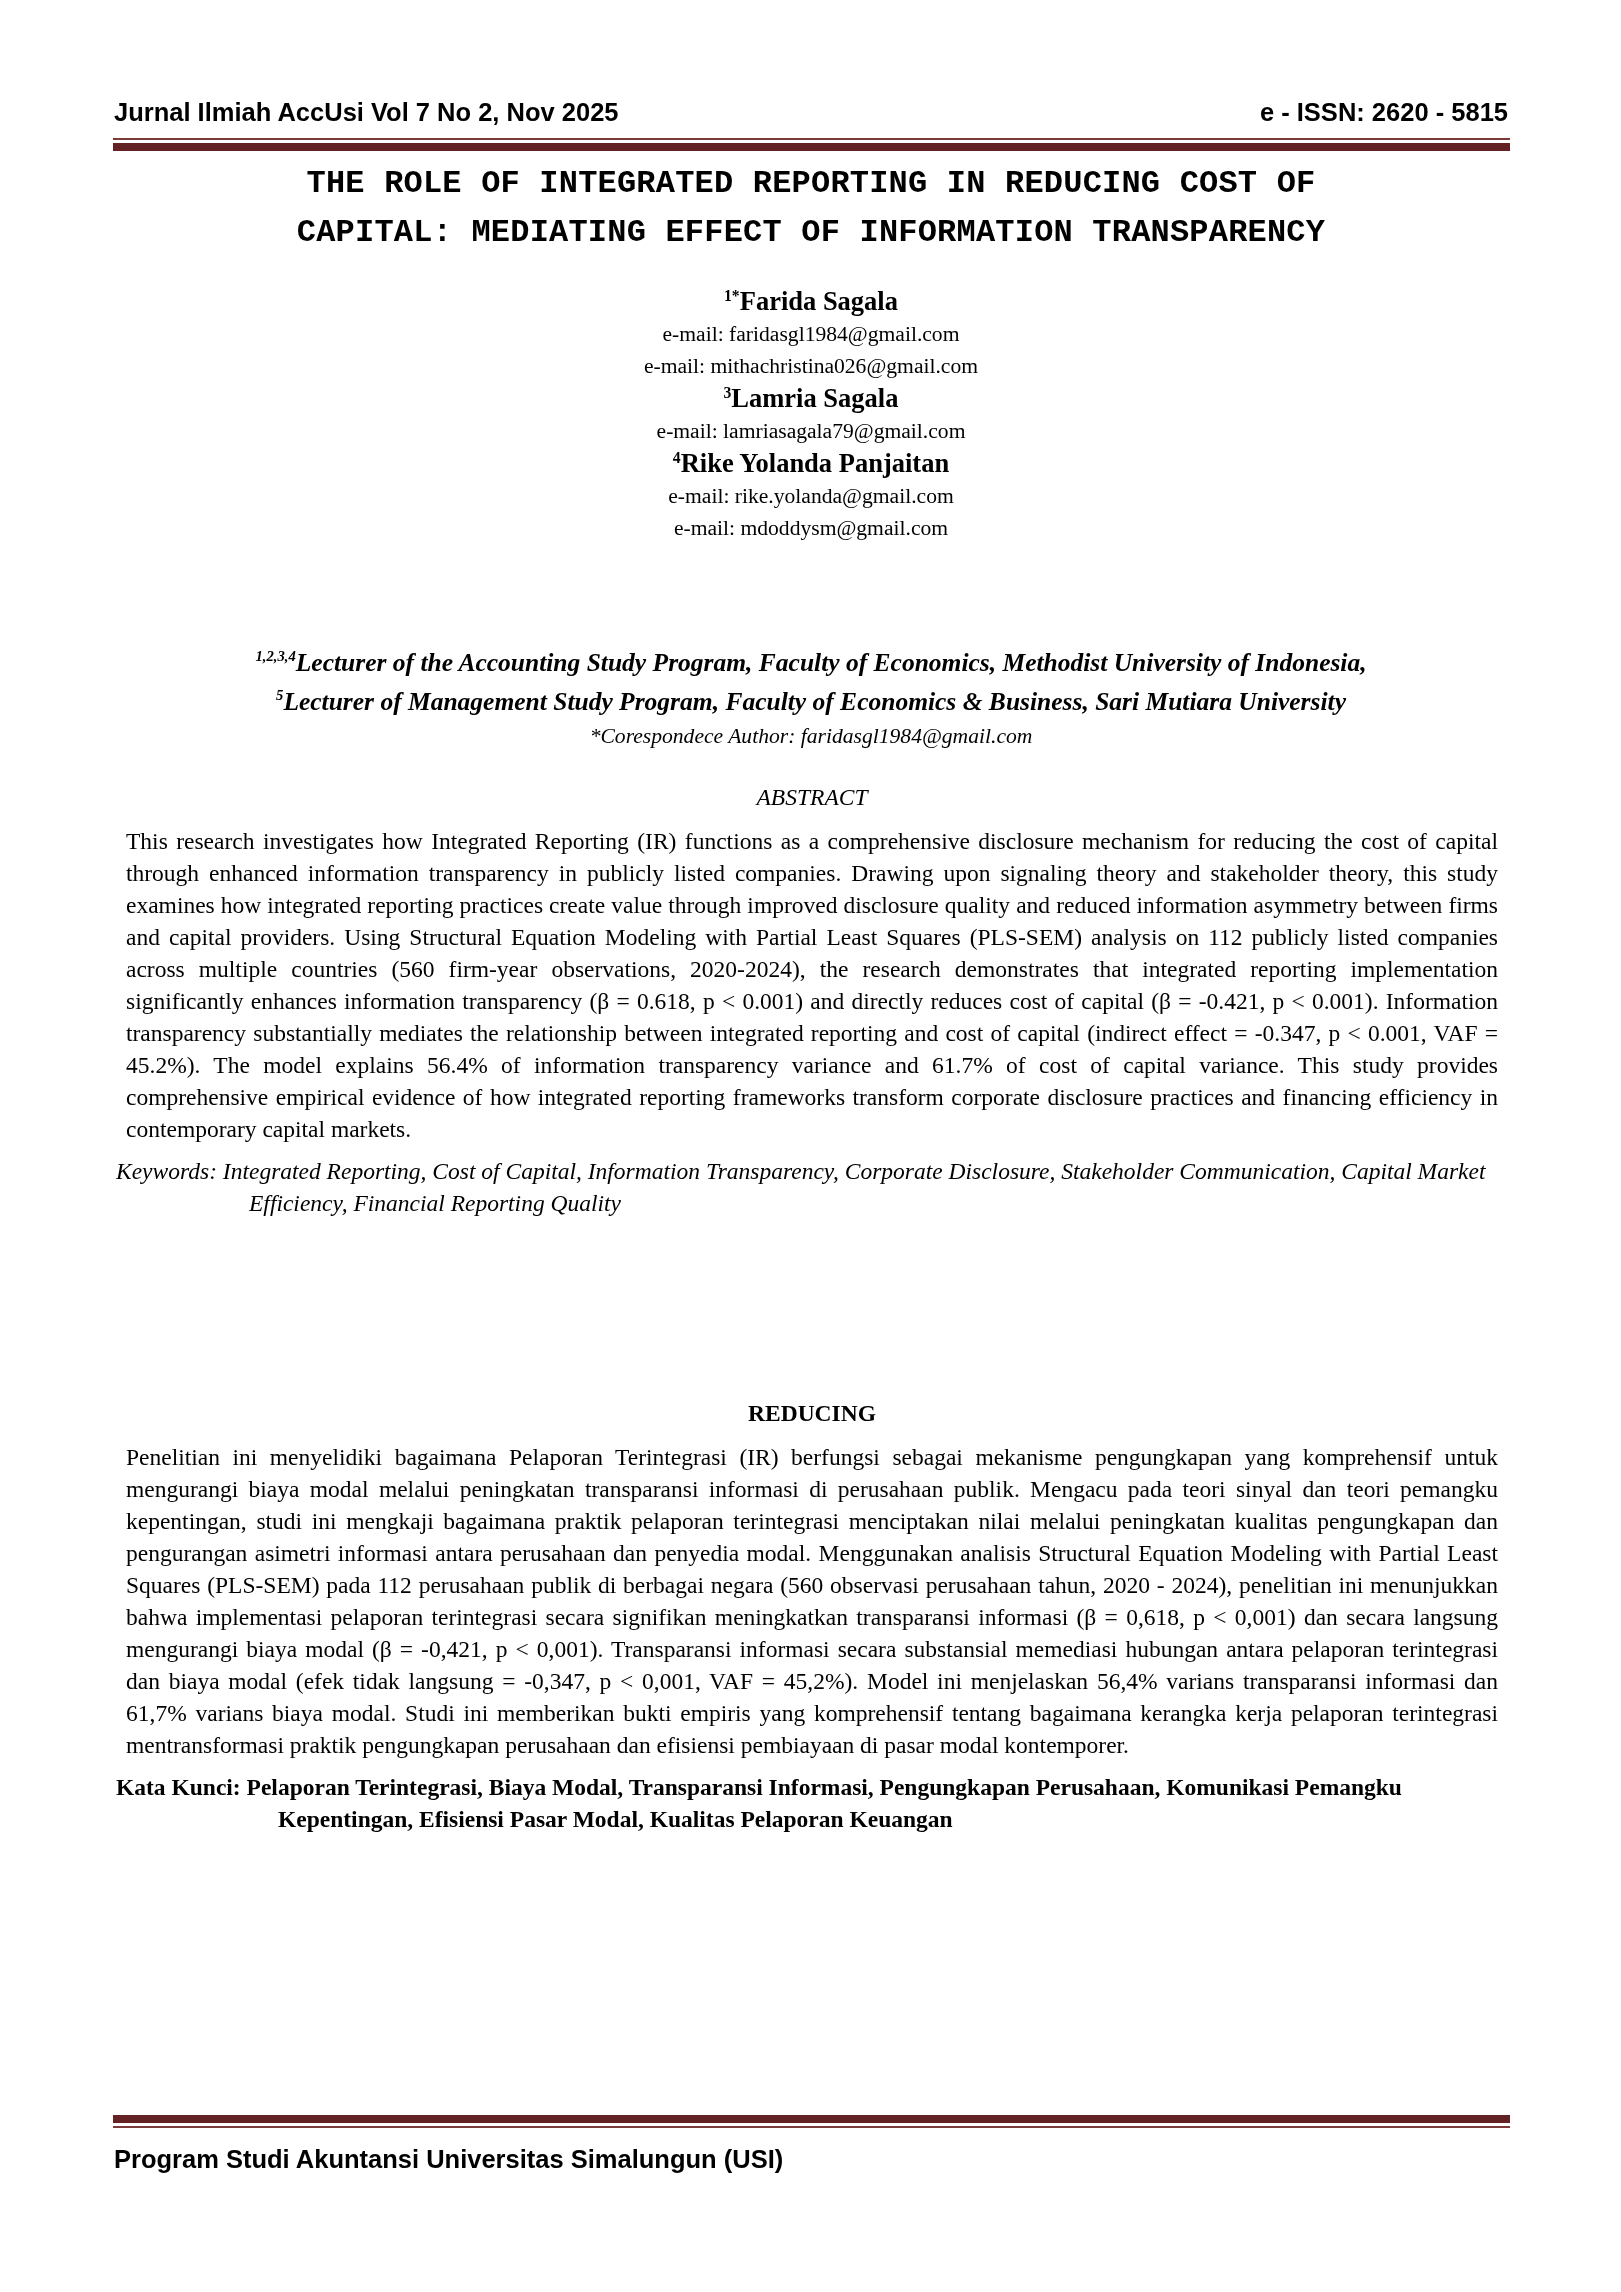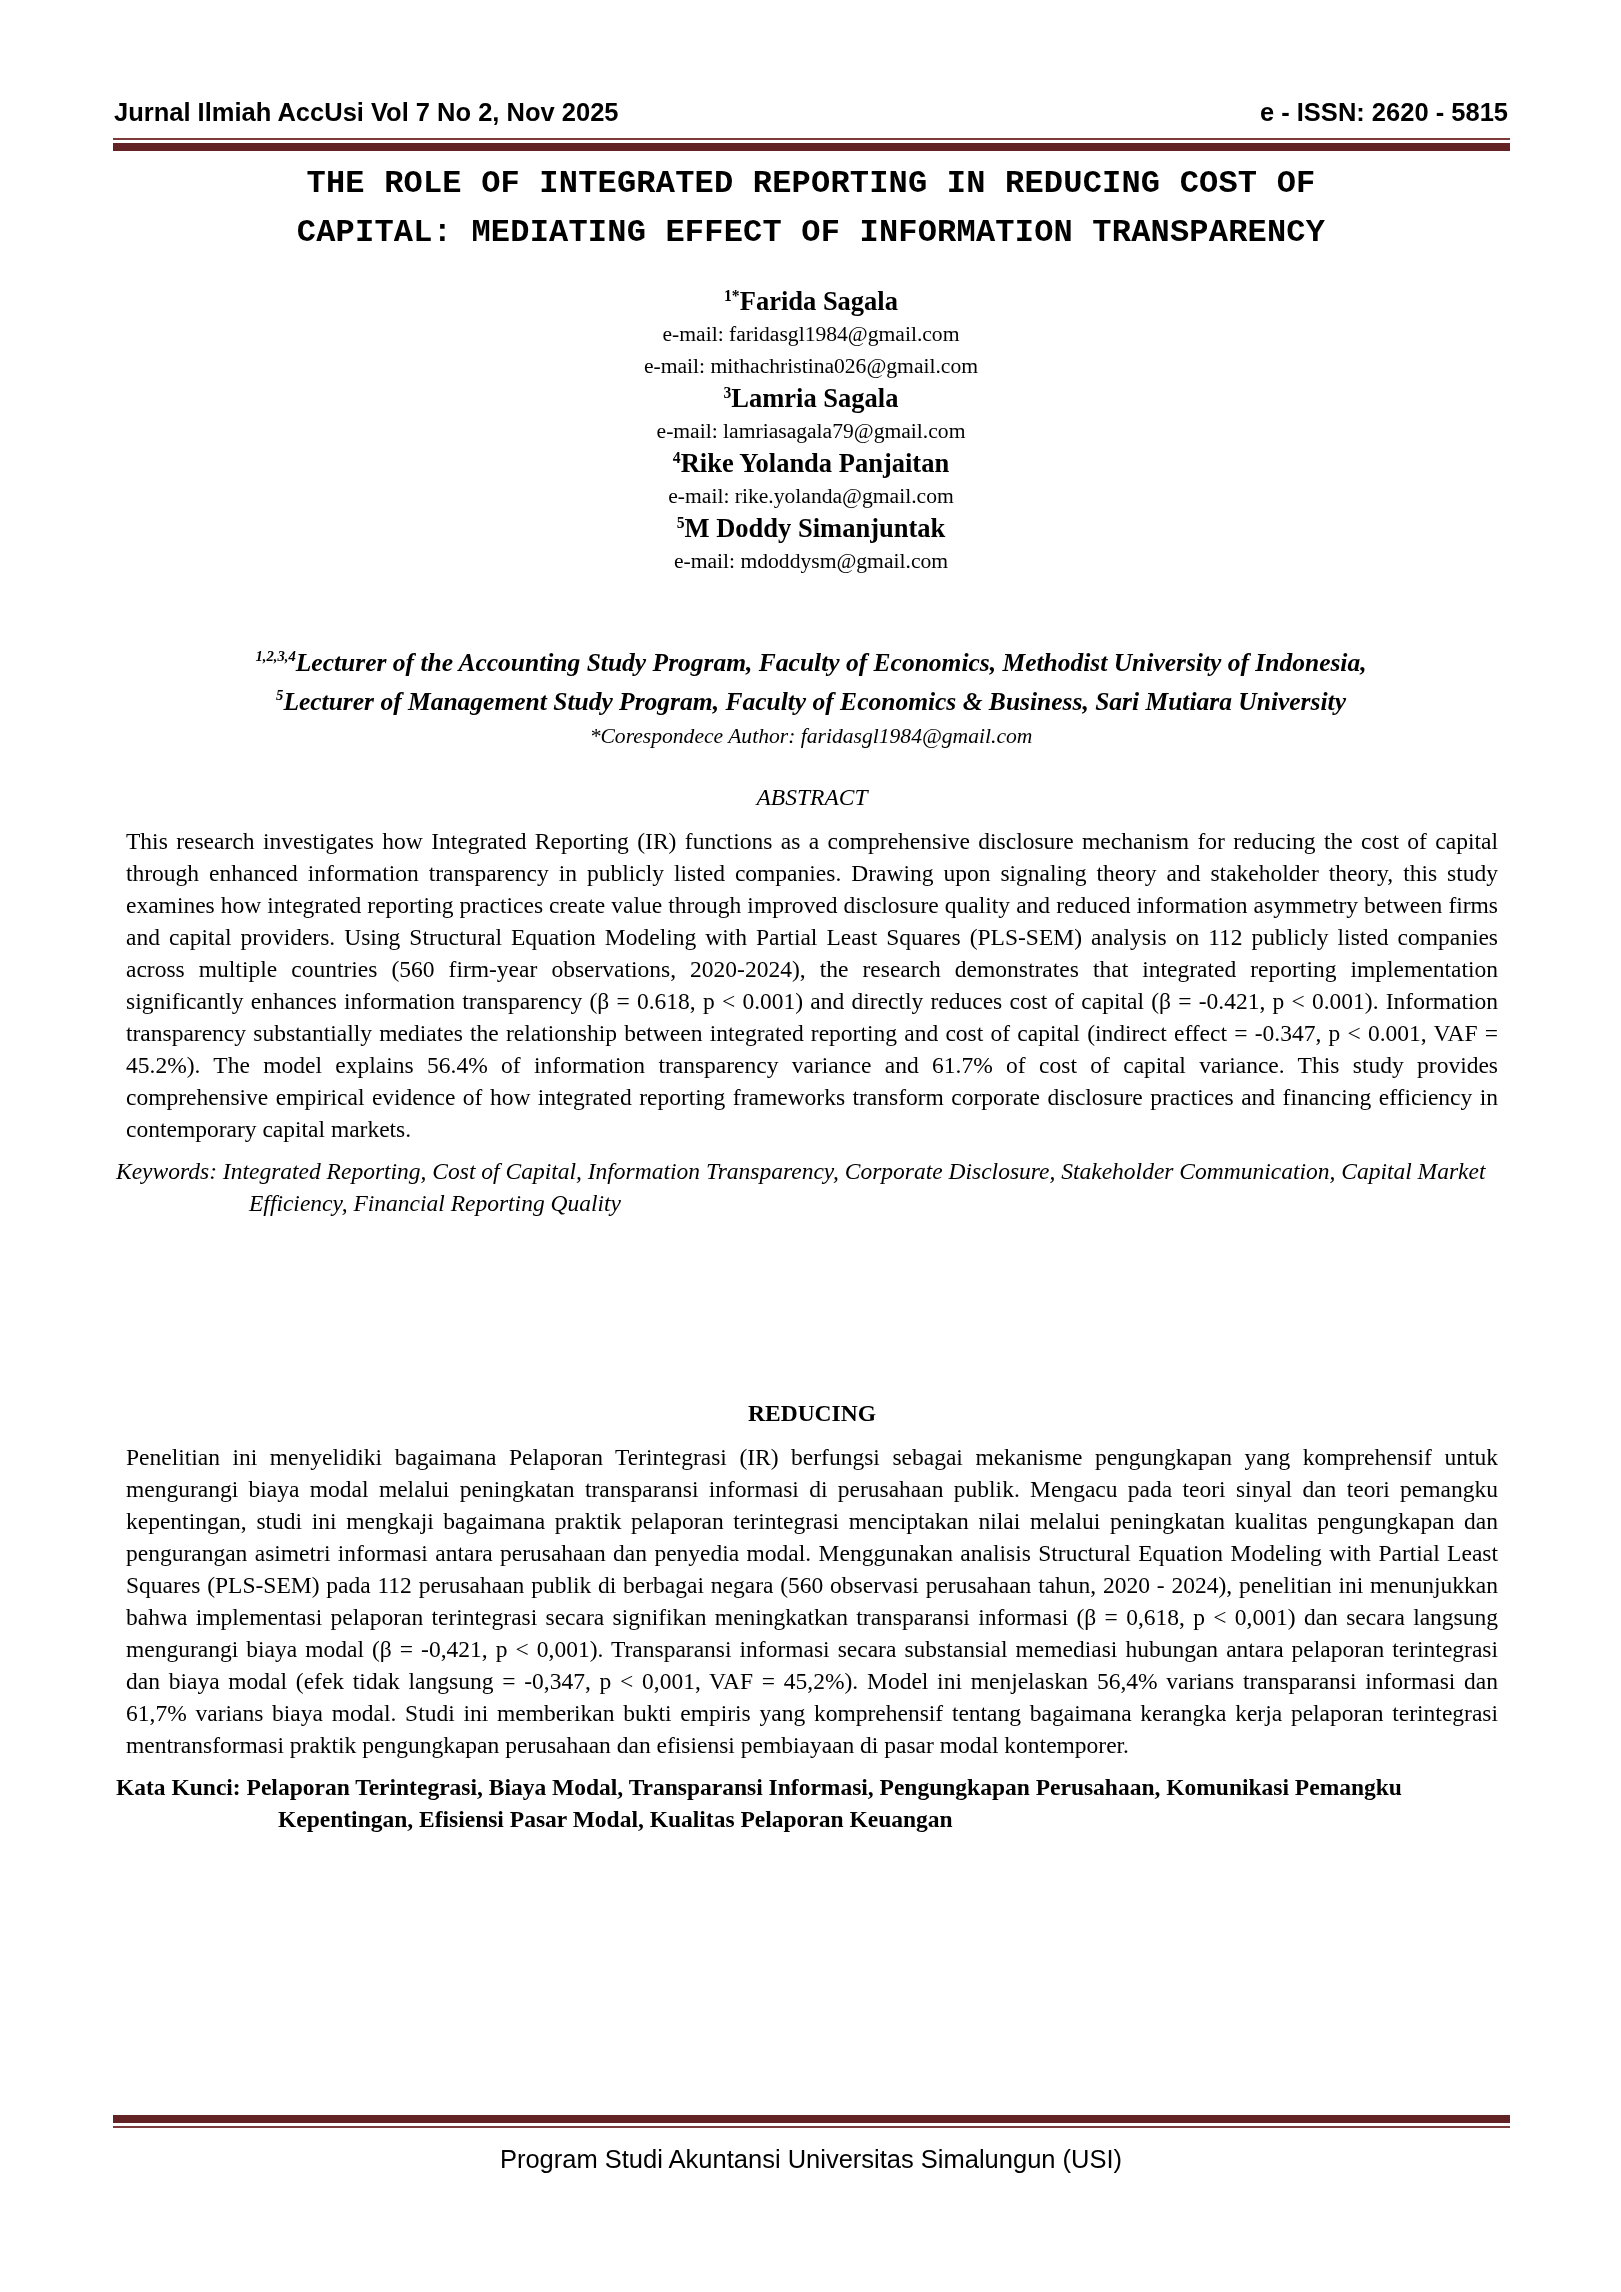--- a/index.html
+++ b/index.html
@@ -42,22 +42,22 @@
   .section-heading { text-align: center; font-size: 23.5px; line-height: 35px; }
   .heading-italic { font-style: italic; }
   .heading-bold { font-weight: bold; }
   .para { text-align: justify; margin: 10px; }
   .kw { margin: 0; padding-left: 133px; text-indent: -133px; }
   .kw-italic { font-style: italic; }
   .kw-bold { font-weight: bold; padding-left: 162px; text-indent: -162px; }
 
   .footer-text {
     position: absolute; left: 114px; top: 2143px; width: 1394px;
-    font-family: "Liberation Sans", sans-serif; font-weight: normal; font-size: 25.5px;
-    line-height: 33px; text-align: center;
+    font-family: "Liberation Sans", sans-serif; font-weight: bold; font-size: 25.5px;
+    line-height: 33px; 
   }
 </style>
 </head>
 <body>
 
 <div class="page">
 
   <div class="running-head">
     <span>Jurnal Ilmiah AccUsi Vol 7 No 2, Nov 2025</span>
     <span>e - ISSN: 2620 - 5815</span>
@@ -71,21 +71,20 @@
   </div>
 
   <div class="authors">
     <div class="author-name"><sup>1*</sup><span>Farida Sagala</span></div>
     <div class="author-email">e-mail: faridasgl1984@gmail.com</div>
     <div class="author-email">e-mail: mithachristina026@gmail.com</div>
     <div class="author-name"><sup>3</sup><span>Lamria Sagala</span></div>
     <div class="author-email">e-mail: lamriasagala79@gmail.com</div>
     <div class="author-name"><sup>4</sup><span>Rike Yolanda Panjaitan</span></div>
     <div class="author-email">e-mail: rike.yolanda@gmail.com</div>
-    <div class="author-name"><sup>5</sup><span>M Doddy Simanjuntak</span></div>
     <div class="author-email">e-mail: mdoddysm@gmail.com</div>
   </div>
 
   <div class="affiliations">
     <div class="aff-line"><sup>1,2,3,4</sup><span>Lecturer of the Accounting Study Program, Faculty of Economics, Methodist University of Indonesia,</span></div>
     <div class="aff-line"><sup>5</sup><span>Lecturer of Management Study Program, Faculty of Economics &amp; Business, Sari Mutiara University</span></div>
     <div class="corr">*Corespondece Author: faridasgl1984@gmail.com</div>
   </div>
 
   <div class="section" style="top:780px;">

